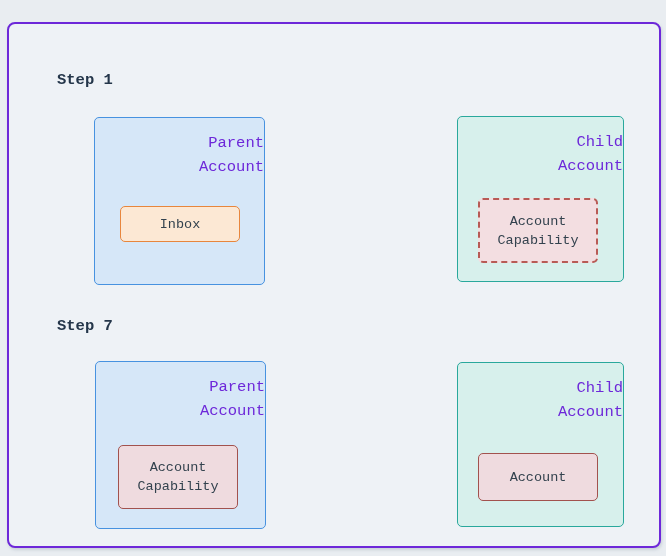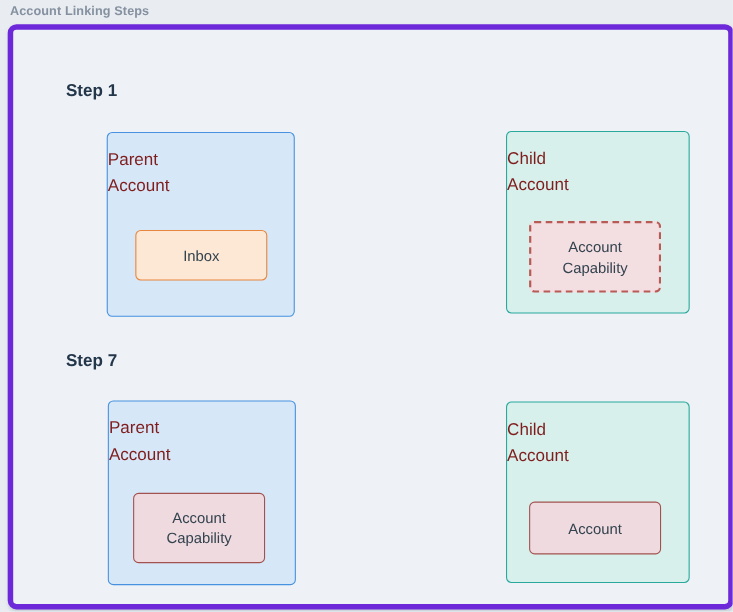--- a/index.html
+++ b/index.html
@@ -23,23 +23,24 @@
     letter-spacing: 0.1px;
     color: #8591a0;
   }
   .panel {
     position: absolute;
     left: 7px;
     top: 22px;
     width: 650px;
     height: 522px;
     background: #eef2f6;
-    border: 5px solid #6d28d9;
+    border: 2px solid #6d28d9;
     border-radius: 8px;
     box-shadow: 1px 2px 3px rgba(140,155,170,0.35);
+    font-family: Liberation Mono, monospace;
   }
   .step-heading {
     position: absolute;
     font-size: 15.5px;
     font-weight: 700;
     color: #24364a;
   }
   .step1-heading { left: 48px; top: 47px; }
   .step2-heading { left: 48px; top: 293px; }
 
@@ -51,24 +52,24 @@
   .parent-box {
     background: #d6e7f8;
     border: 1.5px solid #4792e0;
   }
   .child-box {
     background: #d7f0ec;
     border: 1.5px solid #29a89c;
   }
   .box-title {
     margin-top: 13px;
-    text-align: left;
+    text-align: right;
     font-size: 15.5px;
     line-height: 24px;
-    color: #7f1d1d;
+    color: #6d28d9;
     white-space: pre-line;
   }
   .inner-box {
     position: absolute;
     width: 120px;
     box-sizing: border-box;
     display: flex;
     align-items: center;
     justify-content: center;
     text-align: center;
@@ -89,21 +90,21 @@
   .capability-solid {
     background: #efdbdf;
     border: 1.5px solid #a2524e;
   }
 
   .s1-parent { left: 85px; top: 93px;  width: 171px; height: 168px; }
   .s1-child  { left: 448px; top: 92px; width: 167px; height: 166px; }
   .s2-parent { left: 86px; top: 337px; width: 171px; height: 168px; }
   .s2-child  { left: 448px; top: 338px; width: 167px; height: 165px; }
 
-  .s1-inbox      { left: 25px; top: 88px; height: 46px; text-align: center; }
+  .s1-inbox      { left: 25px; top: 88px; height: 36px; text-align: center; }
   .s1-capability { left: 20px; top: 81px; height: 65px; }
   .s2-capability { left: 22px; top: 83px; height: 64px; }
   .s2-account    { left: 20px; top: 90px; height: 48px; }
 
   .arrow {
     position: absolute;
     display: flex;
     align-items: center;
     height: 16px;
   }
@@ -131,21 +132,20 @@
     border-top: 7px solid transparent;
     border-bottom: 7px solid transparent;
     border-left: 13px solid #7e8c9a;
   }
 </style>
 </head>
 <body>
 
 <div class="screen">
 
-  <div class="diagram-title">Account Linking Steps</div>
 
   <div class="panel">
 
     <div class="step-heading step1-heading">Step 1</div>
 
     <div class="account-box parent-box s1-parent">
       <div class="box-title">Parent
 Account</div>
       <div class="inner-box inbox-box s1-inbox">Inbox</div>
     </div>

